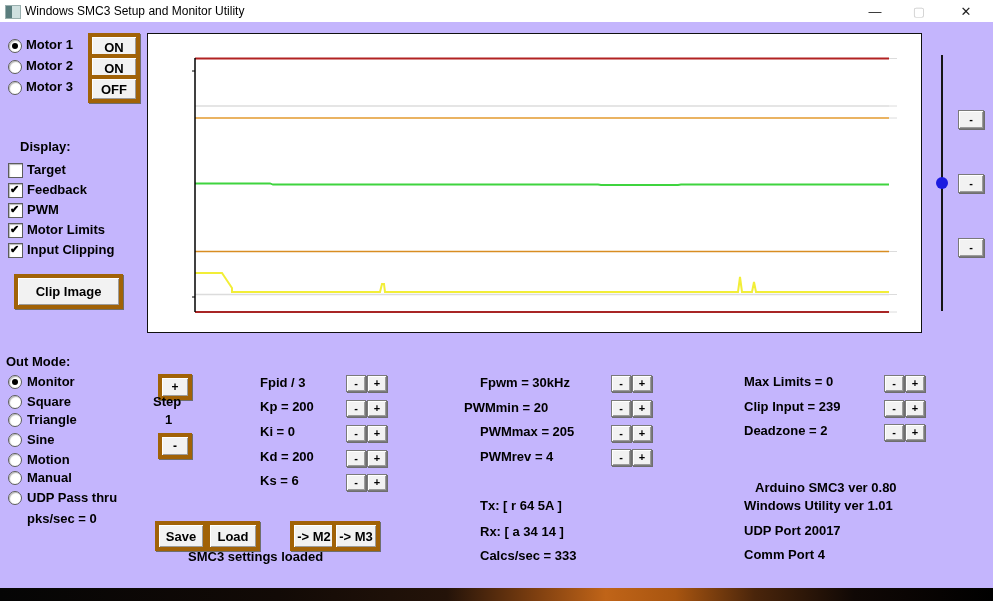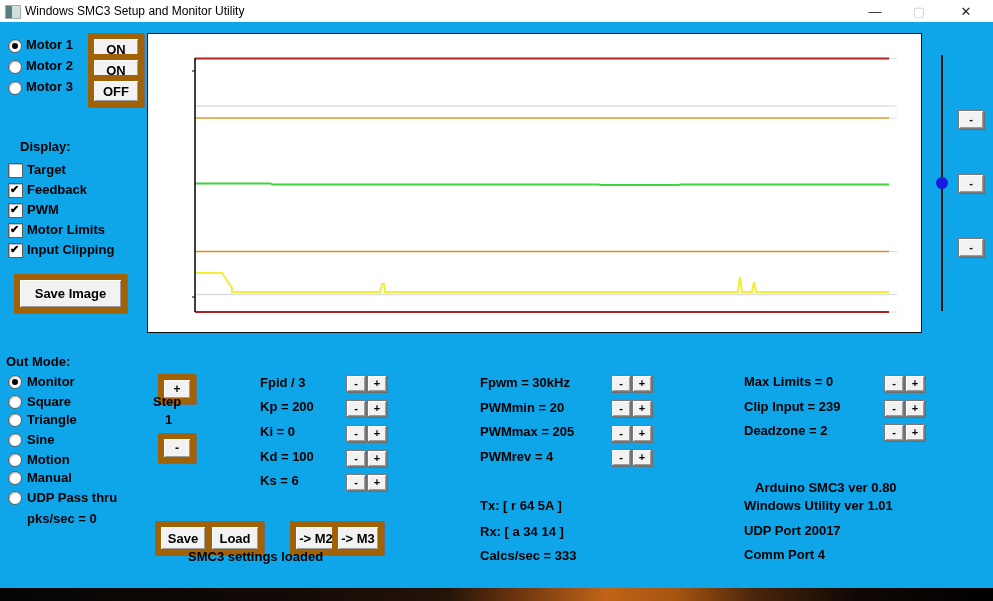--- a/index.html
+++ b/index.html
@@ -1,28 +1,28 @@
 <!DOCTYPE html>
 <html><head>
 <meta charset="utf-8">
 <style>
   html,body{margin:0;padding:0;background:#555;}
-  #stage{position:relative;width:993px;height:601px;background:#0ea5e9;overflow:hidden;
+  #stage{position:relative;width:993px;height:601px;background:#c4b5fd;overflow:hidden;
          font-family:"Liberation Sans",sans-serif;color:#000;}
   
   .titlebar{position:absolute;left:0;top:0;width:993px;height:22px;background:#fff;}
   .appicon{position:absolute;left:5px;top:5px;width:14px;height:12px;
            background:linear-gradient(90deg,#5a7d7d 0 45%,#cfe0df 45% 100%);border:1px solid #9ab0af;}
   .apptitle{position:absolute;left:25px;top:4px;font-size:12px;white-space:nowrap;}
   .wbtn{position:absolute;top:0;width:34px;height:22px;display:flex;align-items:center;justify-content:center;
         font-size:13px;color:#222;}
   .wbtn.dim{color:#c9c9c9;}
   
   .btn{position:absolute;display:flex;align-items:center;justify-content:center;
-       background:#f2f2f2;border:6px solid #a16207;
+       background:#f2f2f2;border:4px solid #a16207;
        box-shadow:inset 1px 1px 0 #ffffff,inset -1px -1px 0 #9c9c9c,1px 1px 0 #6e6e6e;
        font-weight:bold;font-size:13px;cursor:default;}
   .sbtn{position:absolute;width:18px;height:15px;display:flex;align-items:center;justify-content:center;
         background:#f2f2f2;border:1px solid #7a7a7a;
         box-shadow:inset 1px 1px 0 #ffffff,inset -1px -1px 0 #9c9c9c,1px 1px 0 #6e6e6e;
         font-weight:bold;font-size:11px;line-height:11px;}
   .lbl{position:absolute;font-weight:bold;font-size:13px;white-space:nowrap;}
   
   .radio{position:absolute;width:12px;height:12px;border-radius:50%;background:#fff;
          border:1px solid #5c5c5c;box-shadow:inset 1px 1px 1px #b9b9b9;}
@@ -67,21 +67,21 @@
   <div class="cb" style="left:8px;top:163px;"></div>
   <div class="lbl" style="left:27px;top:162px;">Target</div>
   <div class="cb on" style="left:8px;top:183px;"></div>
   <div class="lbl" style="left:27px;top:182px;">Feedback</div>
   <div class="cb on" style="left:8px;top:203px;"></div>
   <div class="lbl" style="left:27px;top:202px;">PWM</div>
   <div class="cb on" style="left:8px;top:223px;"></div>
   <div class="lbl" style="left:27px;top:222px;">Motor Limits</div>
   <div class="cb on" style="left:8px;top:243px;"></div>
   <div class="lbl" style="left:27px;top:242px;">Input Clipping</div>
-  <div class="btn" style="left:14px;top:274px;width:101px;height:27px;">Save Image</div>
+  <div class="btn" style="left:14px;top:274px;width:101px;height:27px;">Clip Image</div>
 
   <div class="scopebox">
     <svg id="scope" width="773" height="298" viewBox="0 0 773 298">
         <line x1="47" y1="24.5" x2="741" y2="24.5" stroke="#b22222" stroke-width="2"></line>
         <line x1="741" y1="24.5" x2="749" y2="24.5" stroke="#dcdcdc" stroke-width="1"></line>
         <line x1="47" y1="72" x2="741" y2="72" stroke="#dcdcdc" stroke-width="1.5"></line>
         <line x1="741" y1="72" x2="749" y2="72" stroke="#dcdcdc" stroke-width="1"></line>
         <line x1="47" y1="84" x2="741" y2="84" stroke="#e39a2e" stroke-width="1.5"></line>
         <line x1="741" y1="84" x2="749" y2="84" stroke="#dcdcdc" stroke-width="1"></line>
         <line x1="47" y1="217.5" x2="741" y2="217.5" stroke="#d88d22" stroke-width="1.5"></line>
@@ -128,37 +128,37 @@
 
   <div class="lbl" style="left:260px;top:375px;">Fpid / 3</div>
   <div class="sbtn" style="left:346px;top:375px;">-</div>
   <div class="sbtn" style="left:367px;top:375px;">+</div>
   <div class="lbl" style="left:260px;top:399px;">Kp = 200</div>
   <div class="sbtn" style="left:346px;top:400px;">-</div>
   <div class="sbtn" style="left:367px;top:400px;">+</div>
   <div class="lbl" style="left:260px;top:424px;">Ki = 0</div>
   <div class="sbtn" style="left:346px;top:425px;">-</div>
   <div class="sbtn" style="left:367px;top:425px;">+</div>
-  <div class="lbl" style="left:260px;top:449px;">Kd = 100</div>
+  <div class="lbl" style="left:260px;top:449px;">Kd = 200</div>
   <div class="sbtn" style="left:346px;top:450px;">-</div>
   <div class="sbtn" style="left:367px;top:450px;">+</div>
   <div class="lbl" style="left:260px;top:473px;">Ks = 6</div>
   <div class="sbtn" style="left:346px;top:474px;">-</div>
   <div class="sbtn" style="left:367px;top:474px;">+</div>
 
   <div class="btn" style="left:155px;top:521px;width:44px;height:22px;">Save</div>
   <div class="btn" style="left:206px;top:521px;width:46px;height:22px;">Load</div>
   <div class="btn" style="left:290px;top:521px;width:40px;height:22px;">-&gt; M2</div>
   <div class="btn" style="left:332px;top:521px;width:40px;height:22px;">-&gt; M3</div>
   <div class="status" style="left:188px;top:549px;">SMC3 settings loaded</div>
 
   <div class="lbl" style="left:480px;top:375px;">Fpwm = 30kHz</div>
   <div class="sbtn" style="left:611px;top:375px;">-</div>
   <div class="sbtn" style="left:632px;top:375px;">+</div>
-  <div class="lbl" style="left:480px;top:400px;">PWMmin = 20</div>
+  <div class="lbl" style="left:464px;top:400px;">PWMmin = 20</div>
   <div class="sbtn" style="left:611px;top:400px;">-</div>
   <div class="sbtn" style="left:632px;top:400px;">+</div>
   <div class="lbl" style="left:480px;top:424px;">PWMmax = 205</div>
   <div class="sbtn" style="left:611px;top:425px;">-</div>
   <div class="sbtn" style="left:632px;top:425px;">+</div>
   <div class="lbl" style="left:480px;top:449px;">PWMrev = 4</div>
   <div class="sbtn" style="left:611px;top:449px;">-</div>
   <div class="sbtn" style="left:632px;top:449px;">+</div>
 
   <div class="lbl" style="left:480px;top:498px;">Tx: [ r 64 5A ]</div>

